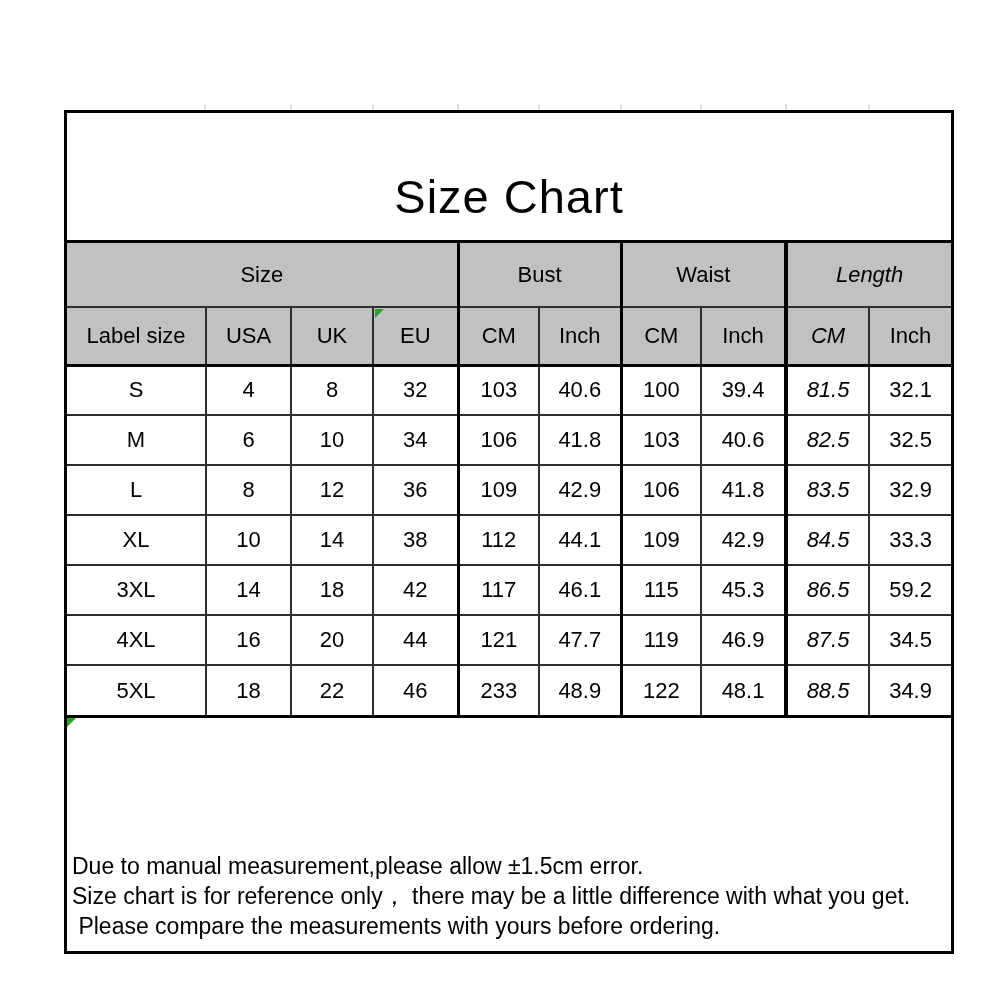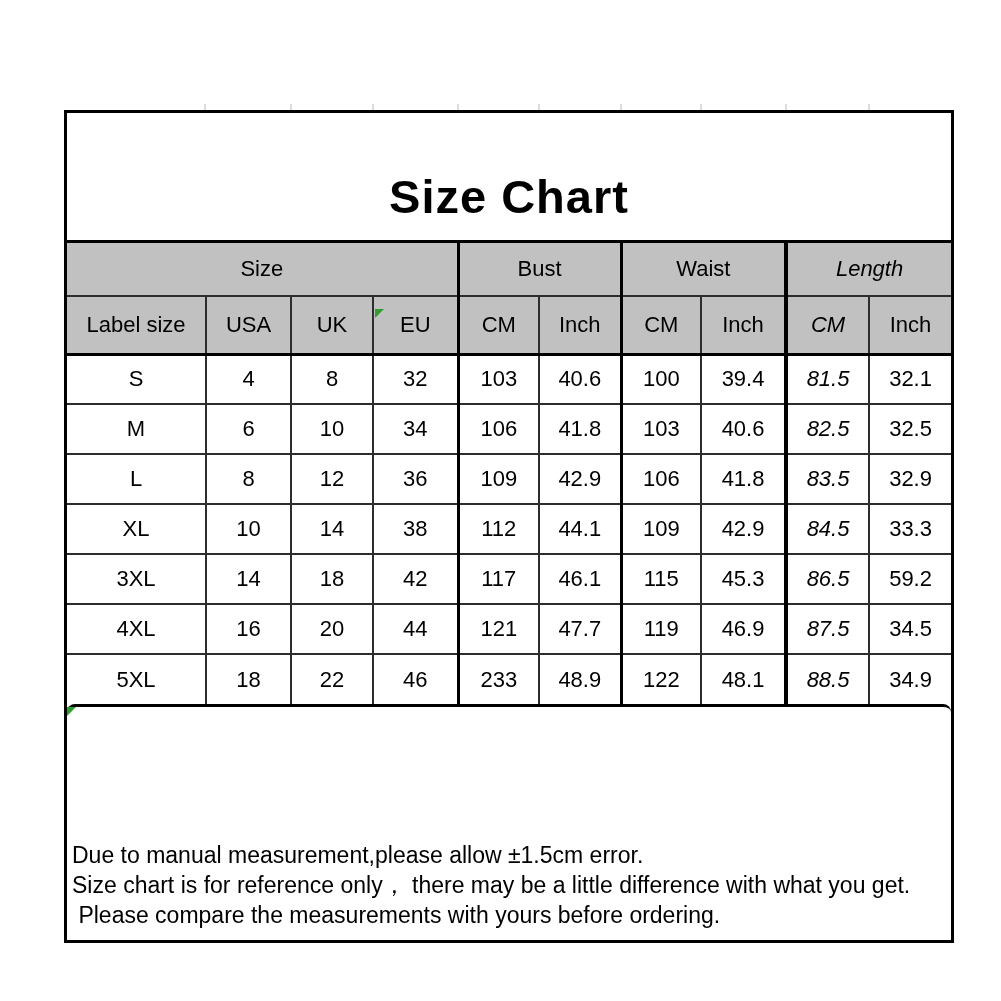--- a/index.html
+++ b/index.html
@@ -37,21 +37,21 @@
   .title-box {
     height: 130px;
     display: flex;
     align-items: center;
     justify-content: center;
     border-bottom: 3px solid #000000;
     box-sizing: border-box;
   }
   .title-box .title-text {
     font-size: 47px;
-    font-weight: bold;
+    font-weight: normal;
     letter-spacing: 1px;
     margin-top: 40px;
   }
 
   table.size-table {
     border-collapse: collapse;
     table-layout: fixed;
     width: 884px;
   }
   table.size-table th, table.size-table td {
@@ -63,38 +63,37 @@
     padding: 0;
     overflow: hidden;
   }
   
   table.size-table tr > *:first-child { border-left: none; }
   table.size-table tr > *:last-child { border-right: none; }
   table.size-table thead tr:first-child > * { border-top: none; }
   table.size-table tbody tr:last-child > * { border-bottom: none; }
 
   table.size-table thead th { background: #c1c1c1; }
-  table.size-table thead tr.grp-row { height: 53px; }
+  table.size-table thead tr.grp-row { height: 64px; }
   table.size-table thead tr.col-row { height: 58px; }
   table.size-table thead tr.col-row > * { border-bottom: 3px solid #000; }
   table.size-table tbody tr { height: 50px; background: #ffffff; }
 
   .gsep2 { border-left: 3px solid #000 !important; }
   .gsep3 { border-left: 4px solid #000 !important; font-style: italic; }
 
   .notes-box {
     border-top: 3px solid #000000;
     min-height: 118px;
     box-sizing: border-box;
     padding: 13px 4px 10px 5px;
     font-size: 23px;
     line-height: 30px;
     white-space: pre-wrap;
     position: relative;
-    border-radius: 8px;
   }
   .corner-marker {
     position: absolute;
     width: 0; height: 0;
     border-left: 9px solid #2f9e2f;
     border-bottom: 9px solid transparent;
   }
 </style>
 </head>
 <body>

